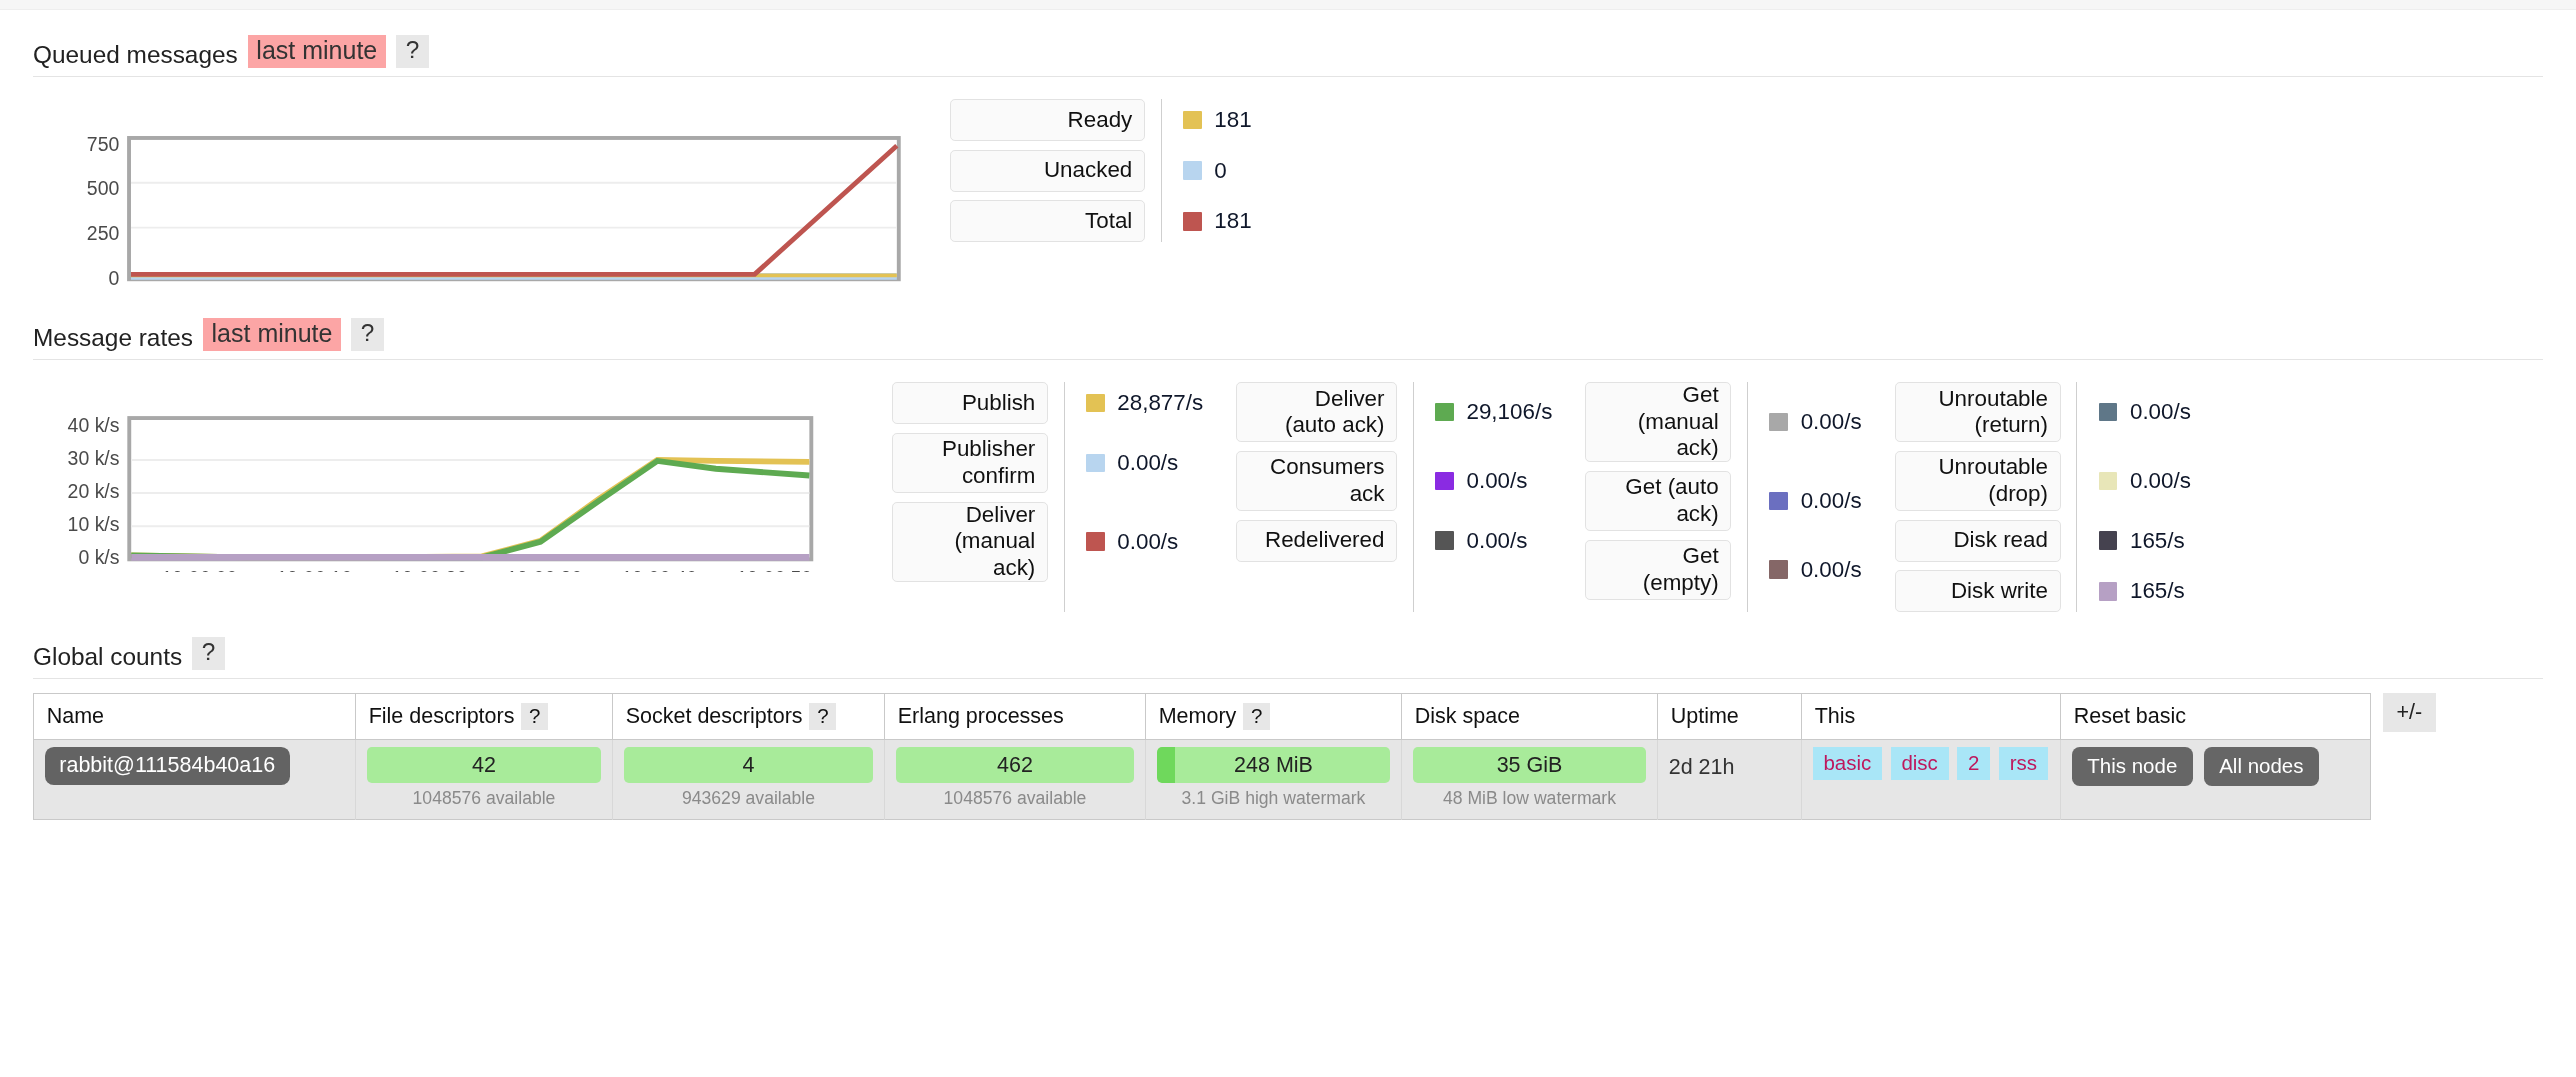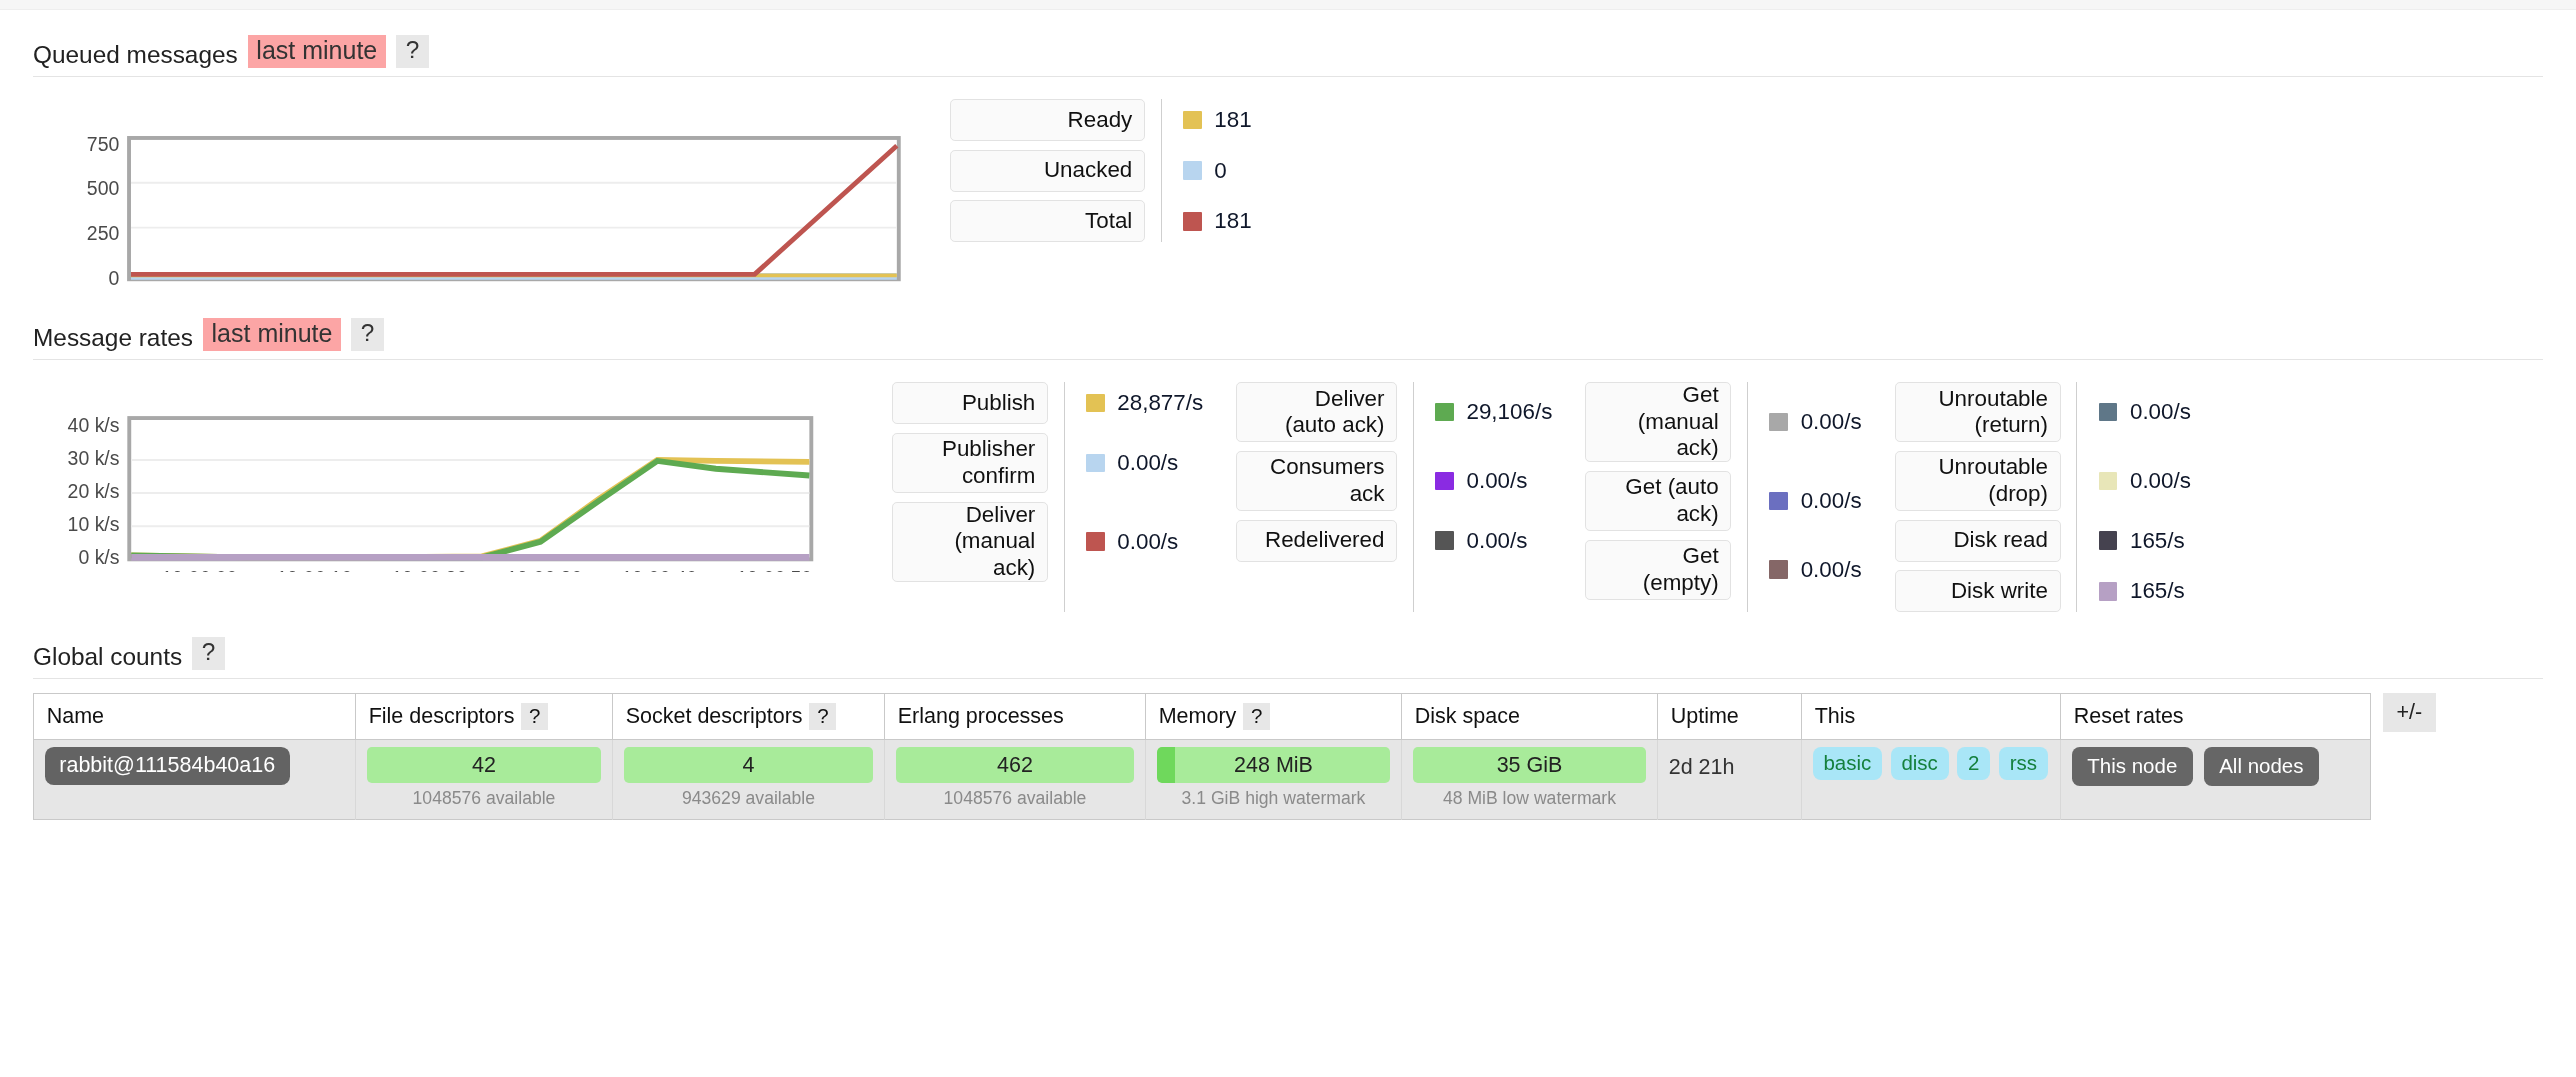--- a/index.html
+++ b/index.html
@@ -107,21 +107,21 @@
   }
   .bar .fill {
     position: absolute; left: 0; top: 0; bottom: 0;
     background: #6fd85c; border-radius: 4.9px 0 0 4.9px;
   }
   .bar span { position: relative; z-index: 2; }
   .sub { font-size: 17.6px; color: #8a8a8a; text-align: center; padding-top: 4.9px; }
   .uptime { font-size: 21.5px; color: #333; padding-top: 7.8px; }
   .tags { display: flex; gap: 8.8px; flex-wrap: wrap; }
   .tag {
-    background: #a9e6f7; color: #15803d; border-radius: 8px;
+    background: #a9e6f7; color: #be185d; border-radius: 0;
     padding: 4.9px 10.7px; font-size: 20.5px; line-height: 1.1;
   }
   .rs-btns { display: flex; gap: 10.7px; }
   .rs-btn {
     background: #666; color: #fff; border-radius: 7.8px;
     padding: 8.8px 15.6px; font-size: 20.5px; line-height: 1; white-space: nowrap;
   }
   .plusminus {
     margin-left: 11.7px; background: #e7e7e7; color: #222;
     font-size: 21.5px; padding: 8.8px 13.7px; line-height: 1;
@@ -368,21 +368,21 @@
           <th style="width:256px">
             <span>Disk space</span>
           </th>
           <th style="width:144px">
             <span>Uptime</span>
           </th>
           <th style="width:259px">
             <span>This</span>
           </th>
           <th style="width:310px">
-            <span>Reset rates</span>
+            <span>Reset basic</span>
           </th>
         </tr>
       </thead>
       <tbody>
         <tr>
           <td>
             <span class="node-pill">rabbit@111584b40a16</span>
           </td>
           <td>
             <div class="bar">

